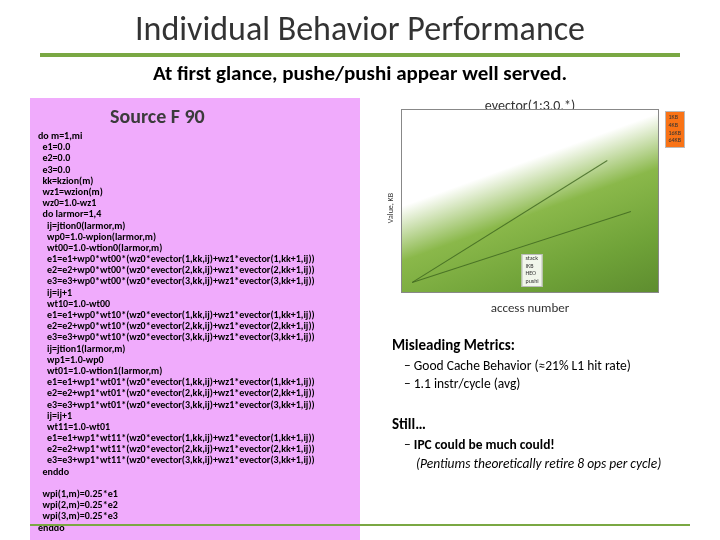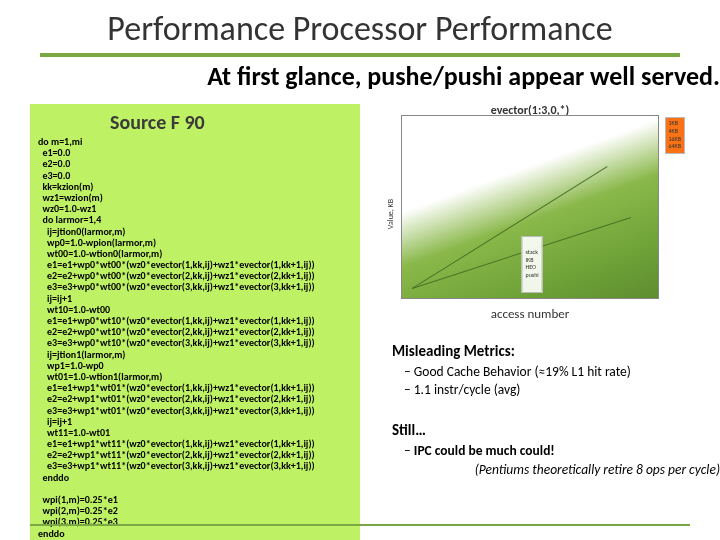--- a/index.html
+++ b/index.html
@@ -17,34 +17,34 @@
     padding-top: 8px;
     font-weight: 400;
     color: #333;
   }
   .underline {
     height: 4px;
     background: #7aa843;
     margin: 4px 40px 2px 40px;
   }
   .subtitle {
-    text-align: right;
-    font-size: 26px;
+    text-align: center;
+    font-size: 21px;
     font-weight: 700;
     color: #000;
     margin-top: 3px;
   }
   .content {
     display: flex;
     margin-top: 12px;
   }
   .code-panel {
     width: 330px;
     margin-left: 30px;
-    background: #bef264;
+    background: #f0abfc;
     padding: 6px 8px 8px 8px;
     font-family: Calibri, Arial, sans-serif;
   }
   .code-title {
     font-size: 20px;
     font-weight: 700;
     color: #3b3b3b;
     padding-left: 72px;
     margin-bottom: 2px;
   }
@@ -86,76 +86,76 @@
     position:absolute;
     left:10px; bottom:10px;
     border-left:1px solid rgba(60,100,30,0.8);
     width:1px; height:230px;
     transform-origin: bottom left;
   }
   .fan-lines::before { transform: rotate(58deg);}
   .fan-lines::after { transform: rotate(72deg);}
   .chart-title {
     position:absolute; top:-2px; left:0; right:0;
-    text-align:center; font-size:12px; color:#333;font-weight:bold;
+    text-align:center; font-size:14px; color:#333;
   }
   .ylabel {
     position:absolute; left:4px; top:50%;
     transform: translateY(-50%) rotate(-90deg);
     font-size:8px; color:#333;
   }
   .xlabel {
     position:absolute; bottom:2px; left:0; right:0;
     text-align:center; font-size:13px; color:#333;
   }
   .legend {
     position:absolute; top:12px; right:4px;
     font-size:6px; line-height:1.3; color:#333;
     border:0.5px solid #bbb; padding:2px 3px;
     background:#f97316;
   }
   .legend2 {
     position:absolute; bottom:30px; left:50%;
     transform:translateX(-40%);
     font-size:6px; line-height:1.3; color:#333;
-    border:0.5px solid #bbb; padding:12px 3px;
+    border:0.5px solid #bbb; padding:0 3px;
     background:rgba(255,255,255,0.9);
   }
   .analysis {
     margin-top: 18px;
     margin-left: 22px;
     font-size: 15px;
   }
   .analysis .bullet-main {
     font-weight: 700;
     margin-bottom: 3px;
   }
   .analysis .sub {
     margin-left: 22px;
     font-size: 13.5px;
     line-height: 1.35;
   }
   .analysis .dash::before {
     content: "– ";
   }
-  .analysis .italic { font-style: italic; text-align: right; }
+  .analysis .italic { font-style: italic; }
   .analysis .group2 { margin-top:22px;}
   .footer-line {
     position:absolute;
     bottom:14px; left:30px; right:30px;
     height:2px; background:#7aa843;
   }
   .li-dot {
     display:inline-block; width:4px;height:4px; background:#333; vertical-align:middle; margin-right:6px; visibility:hidden;
   }
 </style>
 </head>
 <body>
 
-<div class="title">Performance Processor Performance</div>
+<div class="title">Individual Behavior Performance</div>
 <div class="underline"></div>
 <div class="subtitle">At first glance, pushe/pushi appear well served.</div>
 
 <div class="content">
   <div class="code-panel">
     <div class="code-title">Source F 90</div>
     <div class="code">do m=1,mi
   e1=0.0
   e2=0.0
   e3=0.0
@@ -213,21 +213,21 @@
         <div>IKB</div>
         <div>HEO</div>
         <div>pushi</div>
       </div>
     </div>
 
     <div class="analysis">
       <div class="bullet-main">
         <span class="li-dot"></span><span>Misleading Metrics:</span>
       </div>
-      <div class="sub dash">Good Cache Behavior (≈19% L1 hit rate)</div>
+      <div class="sub dash">Good Cache Behavior (≈21% L1 hit rate)</div>
       <div class="sub dash">1.1 instr/cycle (avg)</div>
 
       <div class="bullet-main group2">
         <span class="li-dot"></span><span>Still…</span>
       </div>
       <div class="sub dash"><b>IPC could be much could!</b></div>
       <div class="sub italic" style="margin-left:34px">(Pentiums theoretically retire 8 ops per cycle)</div>
     </div>
   </div>
 </div>

